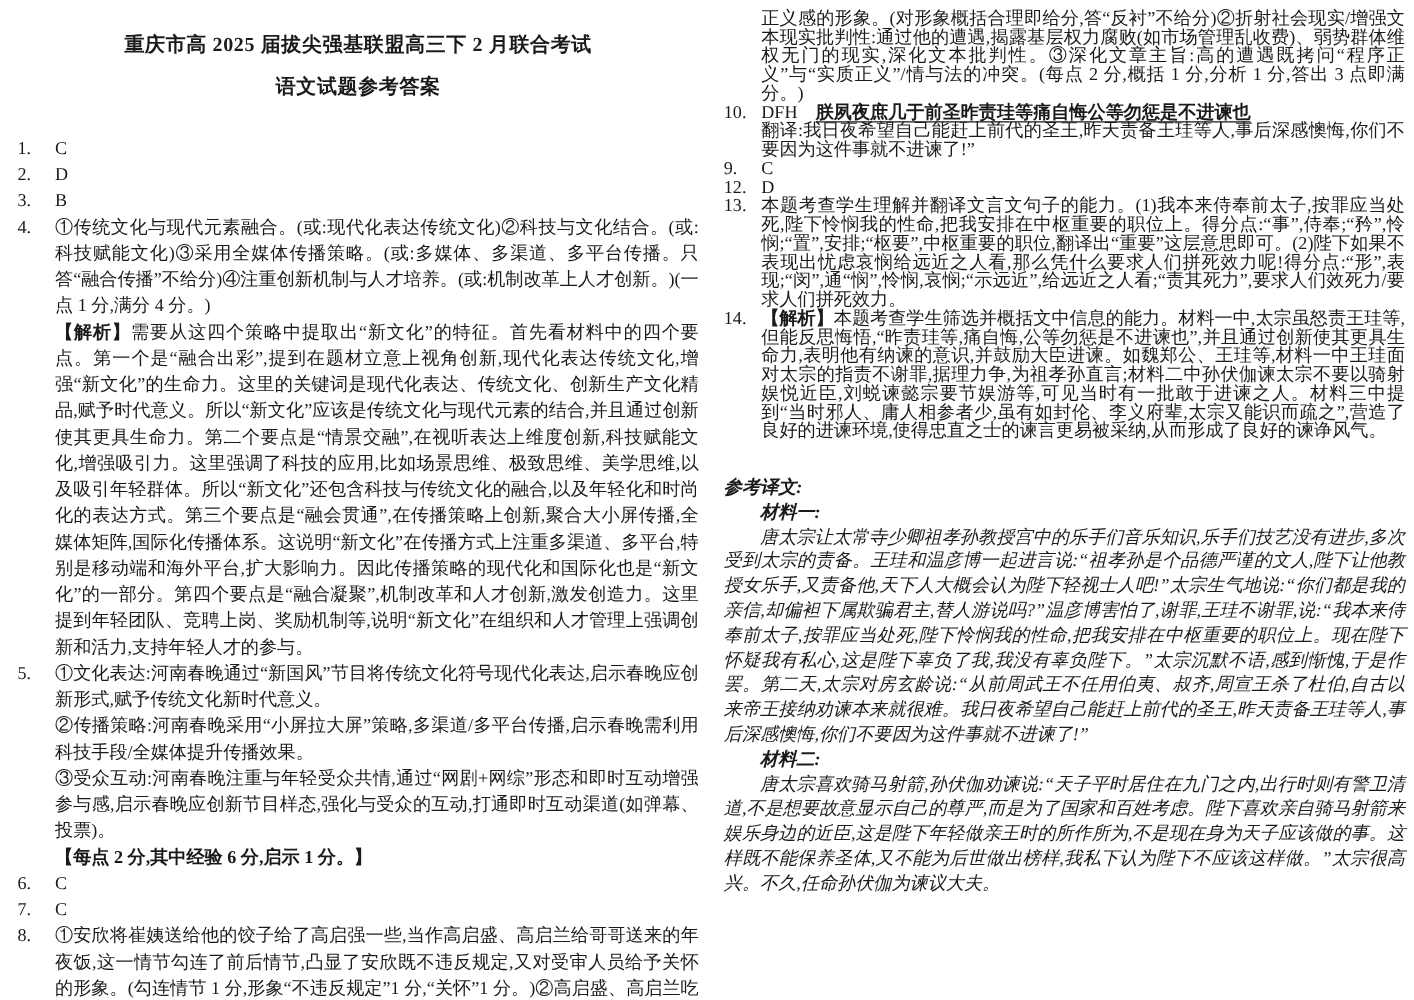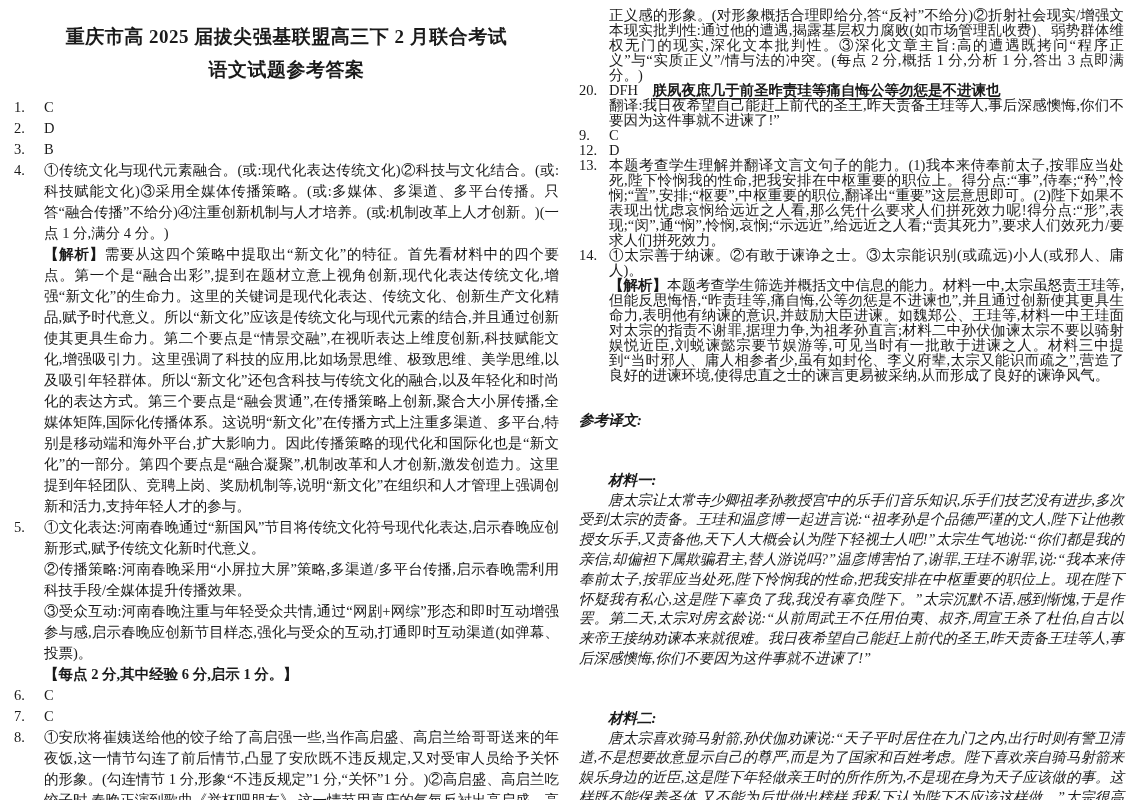--- a/index.html
+++ b/index.html
@@ -19,24 +19,24 @@
     display: flex;
     gap: 20px;
   }
   .col {
     width: 545px;
     flex: none;
   }
   .doc-title {
     text-align: center;
     font-weight: bold;
-    font-size: 19px;
+    font-size: 16px;
     line-height: 33px;
     margin-top: 12px;
-    margin-bottom: 11px;
+    margin-bottom: 23px;
     letter-spacing: 0.5px;
   }
   .answer-item {
     display: flex;
     font-size: 14.5px;
     line-height: 21px;
   }
   .col-right .answer-item { line-height: 15px; }
   .item-num {
     flex: none;
@@ -57,21 +57,20 @@
     line-height: 19.8px;
     font-style: italic;
   }
   .trans-heading {
     font-weight: bold;
     margin-top: 28px;
   }
   .trans-label {
     font-weight: bold;
     padding-left: 2em;
-    margin-top: 40px;
   }
   .trans-para {
     text-indent: 2em;
     text-align: justify;
     text-justify: inter-ideograph;
   }
 </style>
 </head>
 <body>
 
@@ -138,21 +137,21 @@
   </div>
   <div class="col col-right">
     <div id="answers-right">
         <div class="answer-item">
           <div class="item-num"></div>
           <div class="item-body">
             <div class="para"><span>正义感的形象。(对形象概括合理即给分,答“反衬”不给分)②折射社会现实/增强文本现实批判性:通过他的遭遇,揭露基层权力腐败(如市场管理乱收费)、弱势群体维权无门的现实,深化文本批判性。③深化文章主旨:高的遭遇既拷问“程序正义”与“实质正义”/情与法的冲突。(每点 2 分,概括 1 分,分析 1 分,答出 3 点即满分。)</span></div>
           </div>
         </div>
         <div class="answer-item">
-          <div class="item-num">20.</div>
+          <div class="item-num">10.</div>
           <div class="item-body">
             <div class="para"><span>DFH　</span><span class="underline">朕夙夜庶几于前圣昨责珪等痛自悔公等勿惩是不进谏也</span></div>
             <div class="para"><span>翻译:我日夜希望自己能赶上前代的圣王,昨天责备王珪等人,事后深感懊悔,你们不要因为这件事就不进谏了!”</span></div>
           </div>
         </div>
         <div class="answer-item">
           <div class="item-num">9.</div>
           <div class="item-body">
             <div class="para"><span>C</span></div>
           </div>
@@ -165,21 +164,20 @@
         </div>
         <div class="answer-item">
           <div class="item-num">13.</div>
           <div class="item-body">
             <div class="para"><span>本题考查学生理解并翻译文言文句子的能力。(1)我本来侍奉前太子,按罪应当处死,陛下怜悯我的性命,把我安排在中枢重要的职位上。得分点:“事”,侍奉;“矜”,怜悯;“置”,安排;“枢要”,中枢重要的职位,翻译出“重要”这层意思即可。(2)陛下如果不表现出忧虑哀悯给远近之人看,那么凭什么要求人们拼死效力呢!得分点:“形”,表现;“闵”,通“悯”,怜悯,哀悯;“示远近”,给远近之人看;“责其死力”,要求人们效死力/要求人们拼死效力。</span></div>
           </div>
         </div>
         <div class="answer-item">
           <div class="item-num">14.</div>
           <div class="item-body">
-            <div class="para"><span>①太宗善于纳谏。②有敢于谏诤之士。③太宗能识别(或疏远)小人(或邪人、庸人)。</span></div>
             <div class="para"><span class="bold">【解析】</span><span>本题考查学生筛选并概括文中信息的能力。材料一中,太宗虽怒责王珪等,但能反思悔悟,“昨责珪等,痛自悔,公等勿惩是不进谏也”,并且通过创新使其更具生命力,表明他有纳谏的意识,并鼓励大臣进谏。如魏郑公、王珪等,材料一中王珪面对太宗的指责不谢罪,据理力争,为祖孝孙直言;材料二中孙伏伽谏太宗不要以骑射娱悦近臣,刘蜕谏懿宗要节娱游等,可见当时有一批敢于进谏之人。材料三中提到“当时邪人、庸人相参者少,虽有如封伦、李义府辈,太宗又能识而疏之”,营造了良好的进谏环境,使得忠直之士的谏言更易被采纳,从而形成了良好的谏诤风气。</span></div>
           </div>
         </div>
       </div>
     <div class="translation">
       <div class="trans-heading">参考译文:</div>
       <div id="trans-blocks">
           <div class="trans-label">材料一:</div>
           <div class="trans-para">唐太宗让太常寺少卿祖孝孙教授宫中的乐手们音乐知识,乐手们技艺没有进步,多次受到太宗的责备。王珪和温彦博一起进言说:“祖孝孙是个品德严谨的文人,陛下让他教授女乐手,又责备他,天下人大概会认为陛下轻视士人吧!”太宗生气地说:“你们都是我的亲信,却偏袒下属欺骗君主,替人游说吗?”温彦博害怕了,谢罪,王珪不谢罪,说:“我本来侍奉前太子,按罪应当处死,陛下怜悯我的性命,把我安排在中枢重要的职位上。现在陛下怀疑我有私心,这是陛下辜负了我,我没有辜负陛下。”太宗沉默不语,感到惭愧,于是作罢。第二天,太宗对房玄龄说:“从前周武王不任用伯夷、叔齐,周宣王杀了杜伯,自古以来帝王接纳劝谏本来就很难。我日夜希望自己能赶上前代的圣王,昨天责备王珪等人,事后深感懊悔,你们不要因为这件事就不进谏了!”</div>
           <div class="trans-label">材料二:</div>

